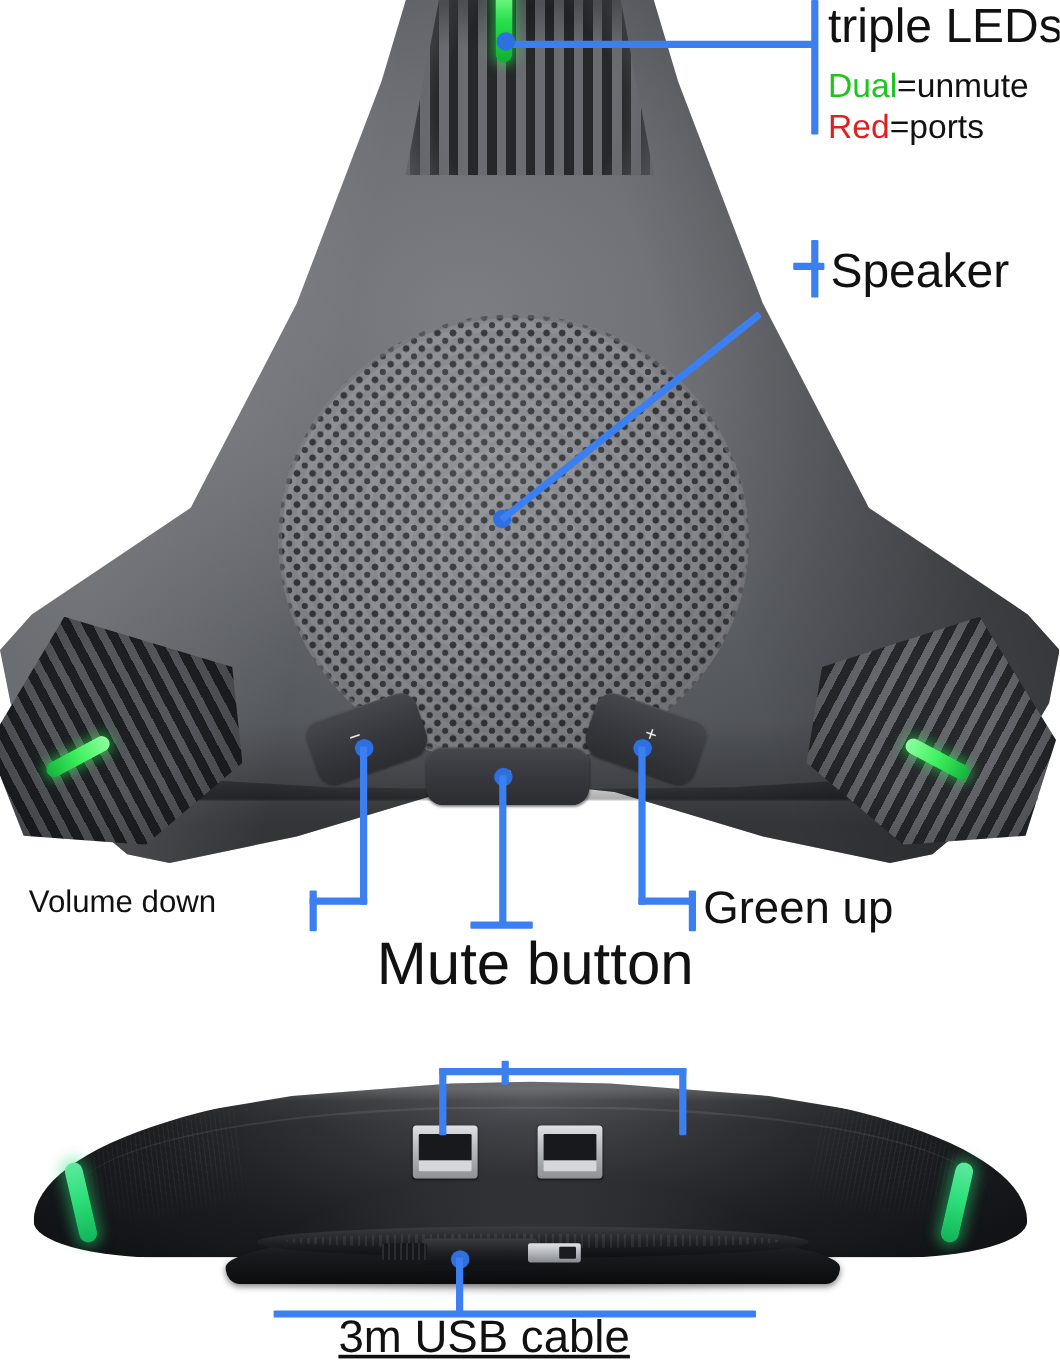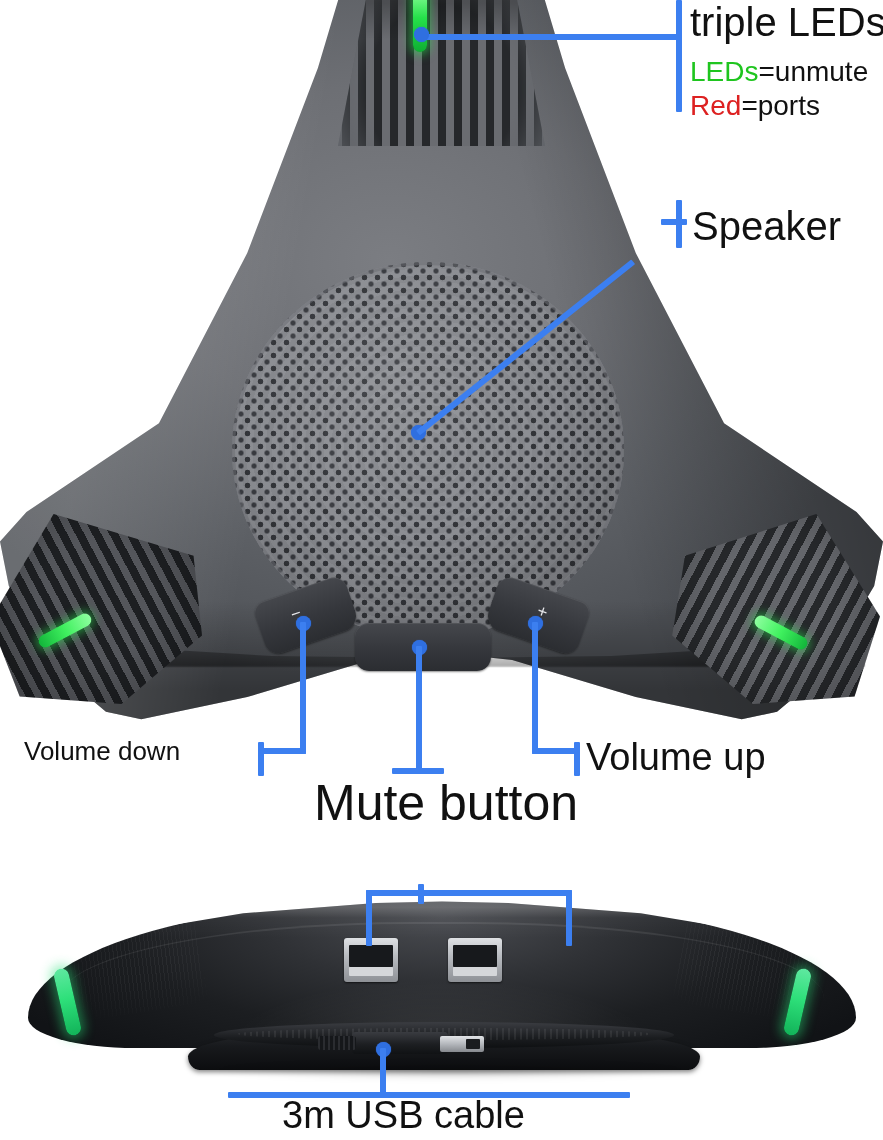--- a/index.html
+++ b/index.html
@@ -342,21 +342,21 @@
     <div class="shadow-soft"></div>
   </div>
 
   <div class="blue hline" style="left:421px;top:34px;width:258px;"></div>
   <div class="dot" style="left:414px;top:27px;"></div>
   <div class="blue vline" style="left:676px;top:0px;height:112px;"></div>
 
   <div class="ann-text" style="left:690px;top:2px;font-size:40px;">triple LEDs</div>
 
   <div class="ann-text" style="left:690px;top:58px;font-size:28px;">
-    <span style="color:#1fc51f;">LEDs</span><span>=unmute</span>
+    <span style="color:#1fc51f;">Dual</span><span>=unmute</span>
   </div>
 
   <div class="ann-text" style="left:690px;top:92px;font-size:28px;">
     <span style="color:#dd2121;">Red</span><span>=ports</span>
   </div>
 
   <div class="dot" style="left:411px;top:425px;"></div>
   <div class="diag" style="left:418px;top:430px;width:275px;transform:rotate(-38.5deg);"></div>
   <div class="blue hline" style="left:661px;top:219px;width:26px;"></div>
   <div class="blue vline" style="left:676px;top:200px;height:48px;"></div>
@@ -370,25 +370,25 @@
 
   <div class="dot" style="left:412px;top:640px;"></div>
   <div class="blue vline" style="left:416px;top:646px;height:125px;"></div>
   <div class="blue hline" style="left:392px;top:768px;width:52px;"></div>
   <div class="ann-text" style="left:314px;top:778px;font-size:50px;">Mute button</div>
 
   <div class="dot" style="left:528px;top:616px;"></div>
   <div class="blue vline" style="left:532px;top:622px;height:132px;"></div>
   <div class="blue hline" style="left:532px;top:748px;width:48px;"></div>
   <div class="blue vline" style="left:574px;top:742px;height:34px;"></div>
-  <div class="ann-text" style="left:586px;top:738px;font-size:38px;">Volume up</div>
+  <div class="ann-text" style="left:586px;top:738px;font-size:38px;">Green up</div>
 
   <div class="blue vline" style="left:418px;top:884px;height:20px;"></div>
   <div class="blue hline" style="left:366px;top:890px;width:206px;"></div>
   <div class="blue vline" style="left:366px;top:890px;height:56px;"></div>
   <div class="blue vline" style="left:566px;top:890px;height:56px;"></div>
 
   <div class="dot" style="left:376px;top:1042px;"></div>
   <div class="blue vline" style="left:380px;top:1048px;height:48px;"></div>
   <div class="blue hline" style="left:228px;top:1092px;width:402px;"></div>
-  <div class="ann-text" style="left:282px;top:1096px;font-size:38px;">3m USB cable</div>
+  <div class="ann-text" style="left:282px;top:1096px;font-size:38px;text-decoration:underline;">3m USB cable</div>
 
 </div>
 
 </body></html>

